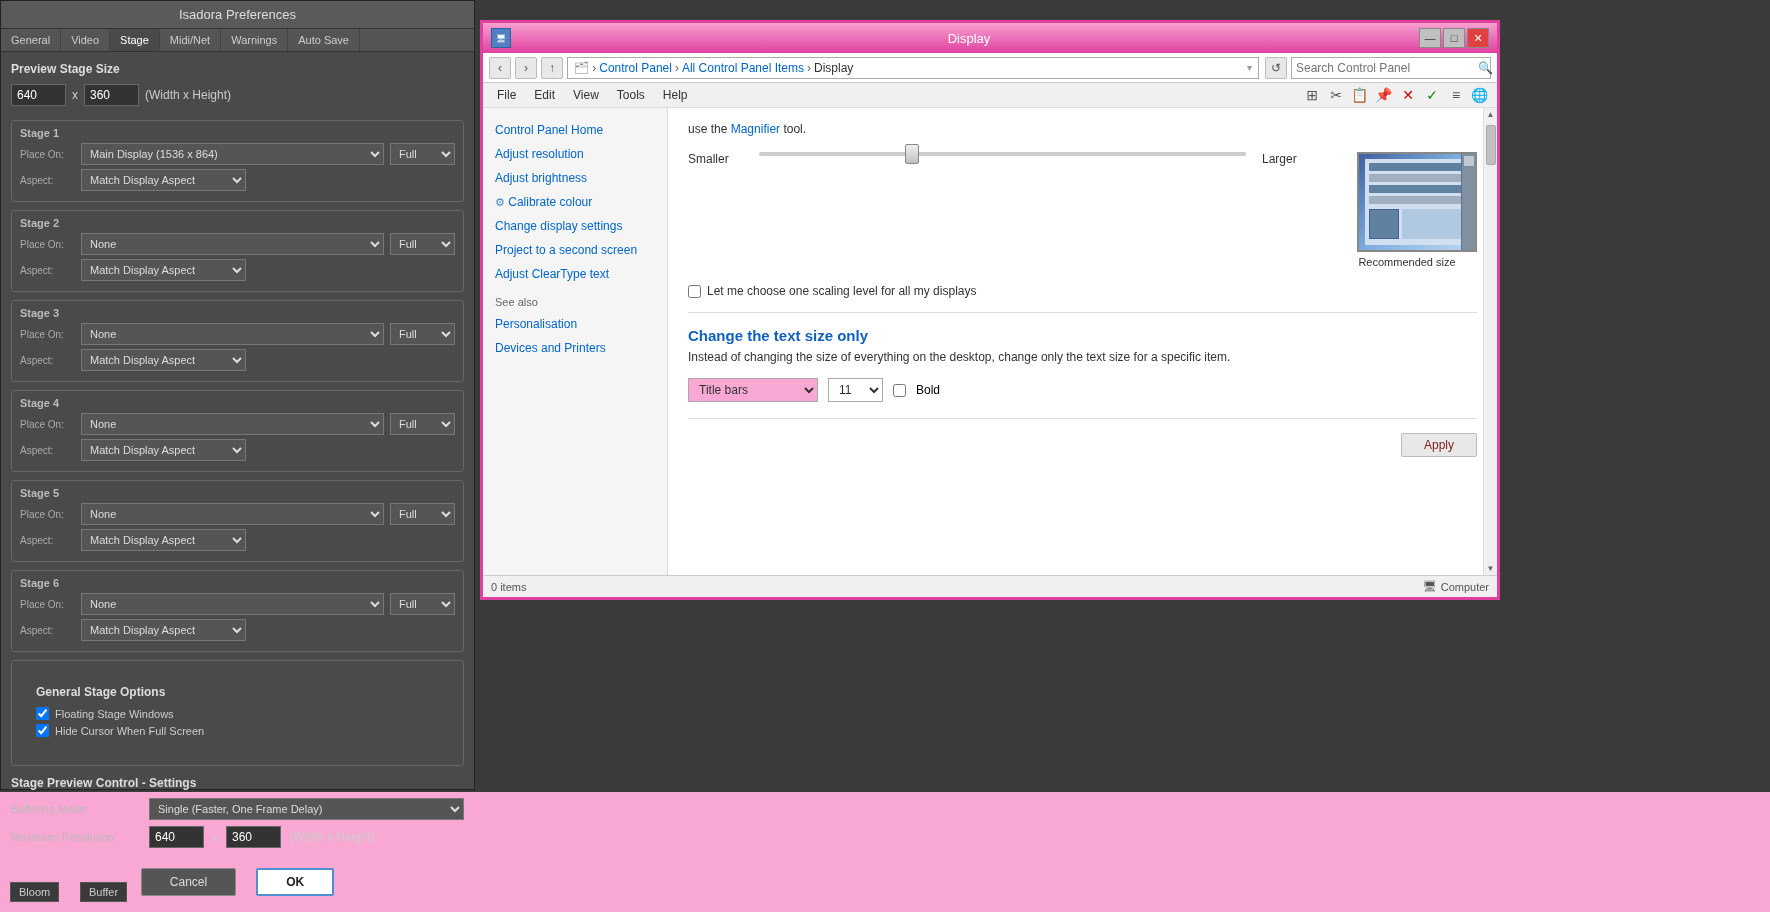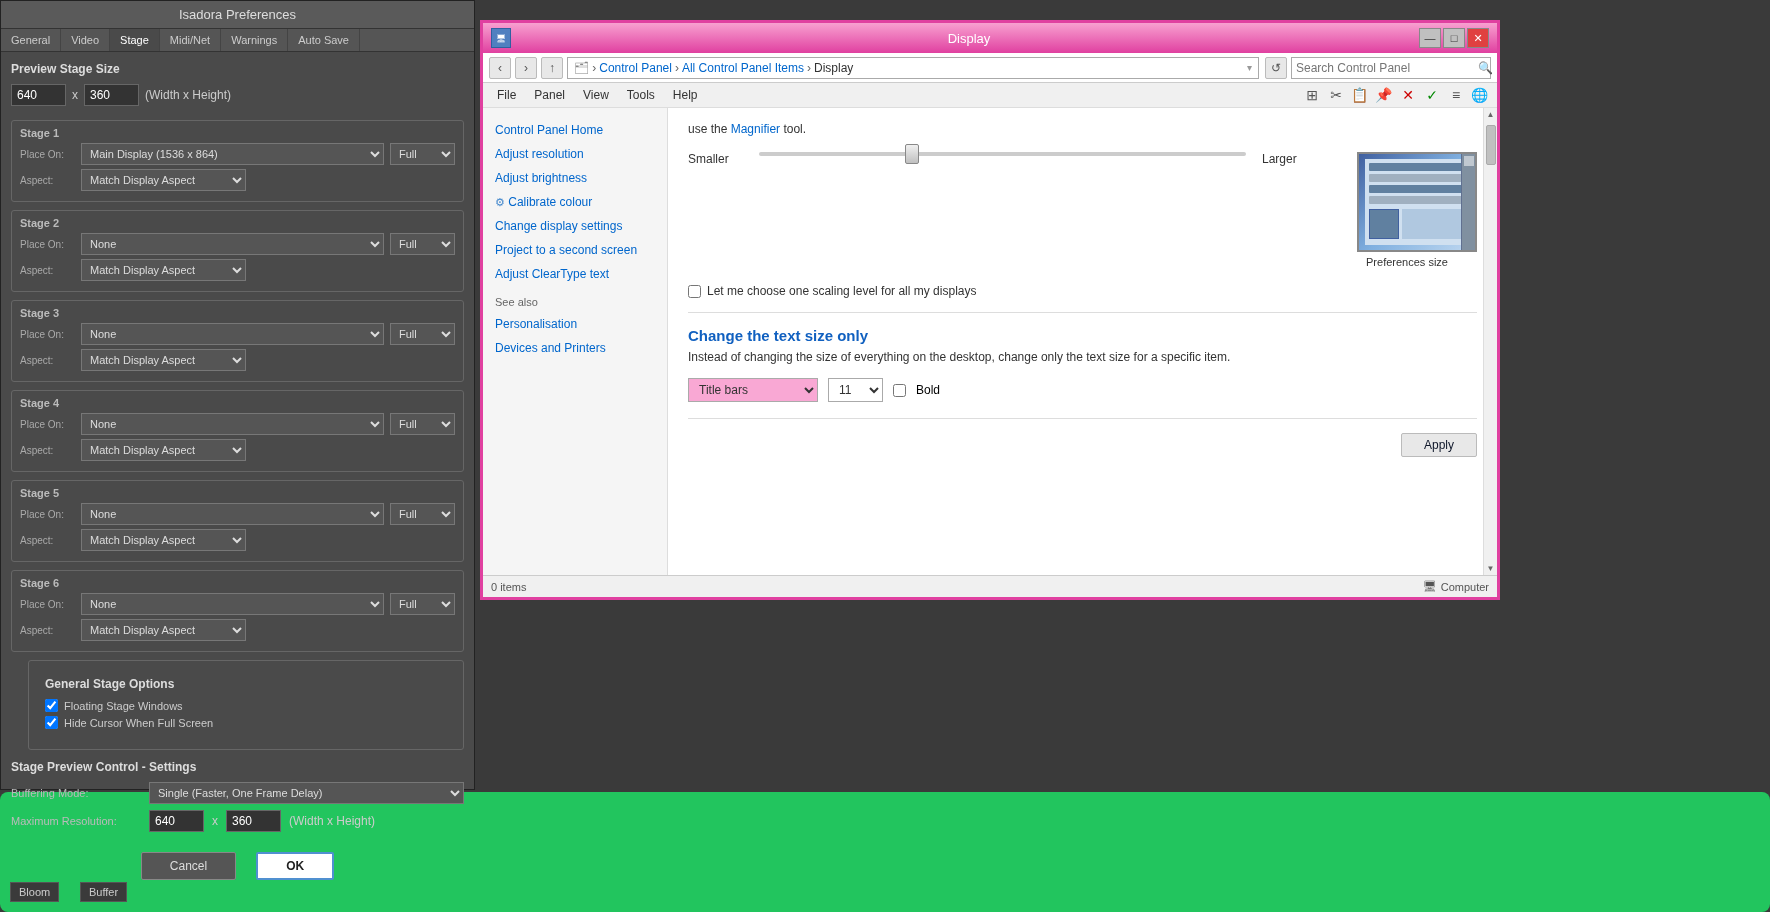--- a/index.html
+++ b/index.html
@@ -118,23 +118,22 @@
       border: 1px solid #777;
       color: #ddd;
       padding: 2px 4px;
       font-size: 11px;
       width: 165px;
       height: 22px;
     }
     .general-options {
       border: 1px solid #666;
       border-radius: 3px;
-      padding: 16px;
+      padding: 24px;
       margin-bottom: 10px;
-      margin-left: 17px;
     }
     .checkbox-row {
       display: flex;
       align-items: center;
       gap: 6px;
       margin-bottom: 4px;
       color: #ccc;
       font-size: 11px;
     }
     .stage-preview-section {
@@ -485,21 +484,21 @@
       color: #333;
     }
     .divider {
       border: none;
       border-top: 1px solid #ddd;
       margin: 8px 0 14px;
     }
     .apply-btn {
       background: #e8e8e8;
       border: 1px solid #bbb;
-      color: #0f172a;
+      color: #7f1d1d;
       padding: 4px 22px;
       font-size: 12px;
       cursor: pointer;
       border-radius: 2px;
       float: right;
     }
 
     .status-bar {
       display: flex;
       align-items: center;
@@ -545,23 +544,22 @@
       margin-top: 4px;
     }
 
     
     .taskbar-area {
       position: absolute;
       bottom: 0;
       left: 0;
       right: 0;
       height: 120px;
-      background: #22c55e;
+      background: #f9a8d4;
       z-index: 1;
-      border-radius: 8px;
     }
     .taskbar-item {
       position: absolute;
       bottom: 10px;
       left: 10px;
       background: #3a3a3a;
       border: 1px solid #555;
       padding: 3px 8px;
       color: #ccc;
       font-size: 11px;
@@ -781,21 +779,21 @@
     </div>
     <div class="nav-btn" style="margin-left:2px;">↺</div>
     <div class="search-box">
       <input type="text" placeholder="Search Control Panel" style="">
       <div class="search-icon-btn">🔍</div>
     </div>
   </div>
 
   <div class="menu-bar">
     <div class="menu-item">File</div>
-    <div class="menu-item">Panel</div>
+    <div class="menu-item">Edit</div>
     <div class="menu-item">View</div>
     <div class="menu-item">Tools</div>
     <div class="menu-item">Help</div>
     <div class="toolbar-icons">
       <div class="toolbar-icon">⊞</div>
       <div class="toolbar-icon">✂</div>
       <div class="toolbar-icon">📋</div>
       <div class="toolbar-icon">📌</div>
       <div class="toolbar-icon" style="color:#c00;">✕</div>
       <div class="toolbar-icon" style="color:#080;">✓</div>
@@ -845,21 +843,21 @@
               <div style="display:flex;gap:3px;margin-top:2px;">
                 <div style="width:30px;height:30px;background:#6080a0;border:1px solid #4060a0;"></div>
                 <div style="flex:1;background:#b0c8e0;"></div>
               </div>
             </div>
 
             <div style="position:absolute;right:0;top:0;width:14px;height:100%;background:#8090a0;border-left:1px solid #607090;display:flex;flex-direction:column;justify-content:space-between;padding:2px 0;">
               <div style="width:10px;height:10px;background:#c0c8d0;margin:0 auto;"></div>
             </div>
           </div>
-          <div class="recommended-label">Preferences size</div>
+          <div class="recommended-label">Recommended size</div>
         </div>
       </div>
 
       <div class="checkbox-section">
         <div class="cp-checkbox-row">
           <input type="checkbox" style="">
           <span>Let me choose one scaling level for all my displays</span>
         </div>
       </div>
 

